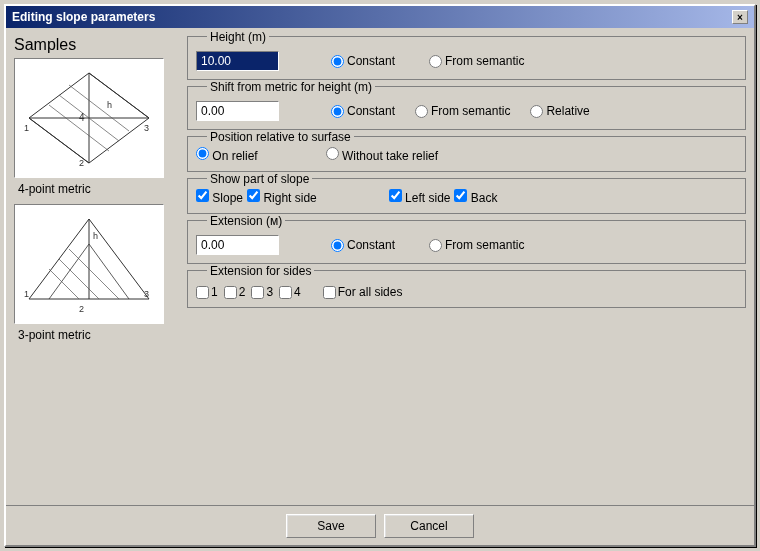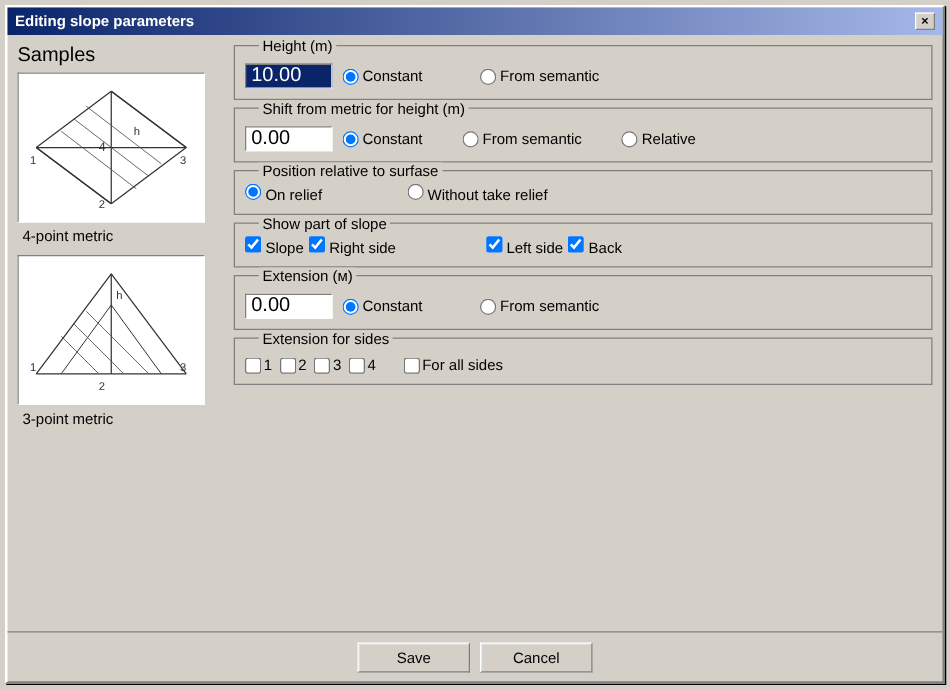--- a/index.html
+++ b/index.html
@@ -105,38 +105,39 @@
       padding: 0 3px;
       font-size: 12px;
     }
     .row {
       display: flex;
       align-items: center;
       gap: 8px;
       margin-top: 4px;
     }
     .input-field {
-      width: 70px;
+      width: 83px;
       height: 20px;
       border: 1px solid #808080;
       border-right-color: #fff;
       border-bottom-color: #fff;
       background: #fff;
       padding: 1px 4px;
-      font-size: 16px;
+      font-size: 12px;
       outline: none;
     }
     .input-field.selected {
       background: #0a246a;
       color: #fff;
     }
     .radio-group {
       display: flex;
       align-items: center;
-      gap: 16px;
+      gap: 4px;
+      margin-left: 44px;
     }
     .radio-group label {
       display: flex;
       align-items: center;
       gap: 3px;
       cursor: pointer;
     }
     .radio-group input[type="radio"] {
       cursor: pointer;
     }

